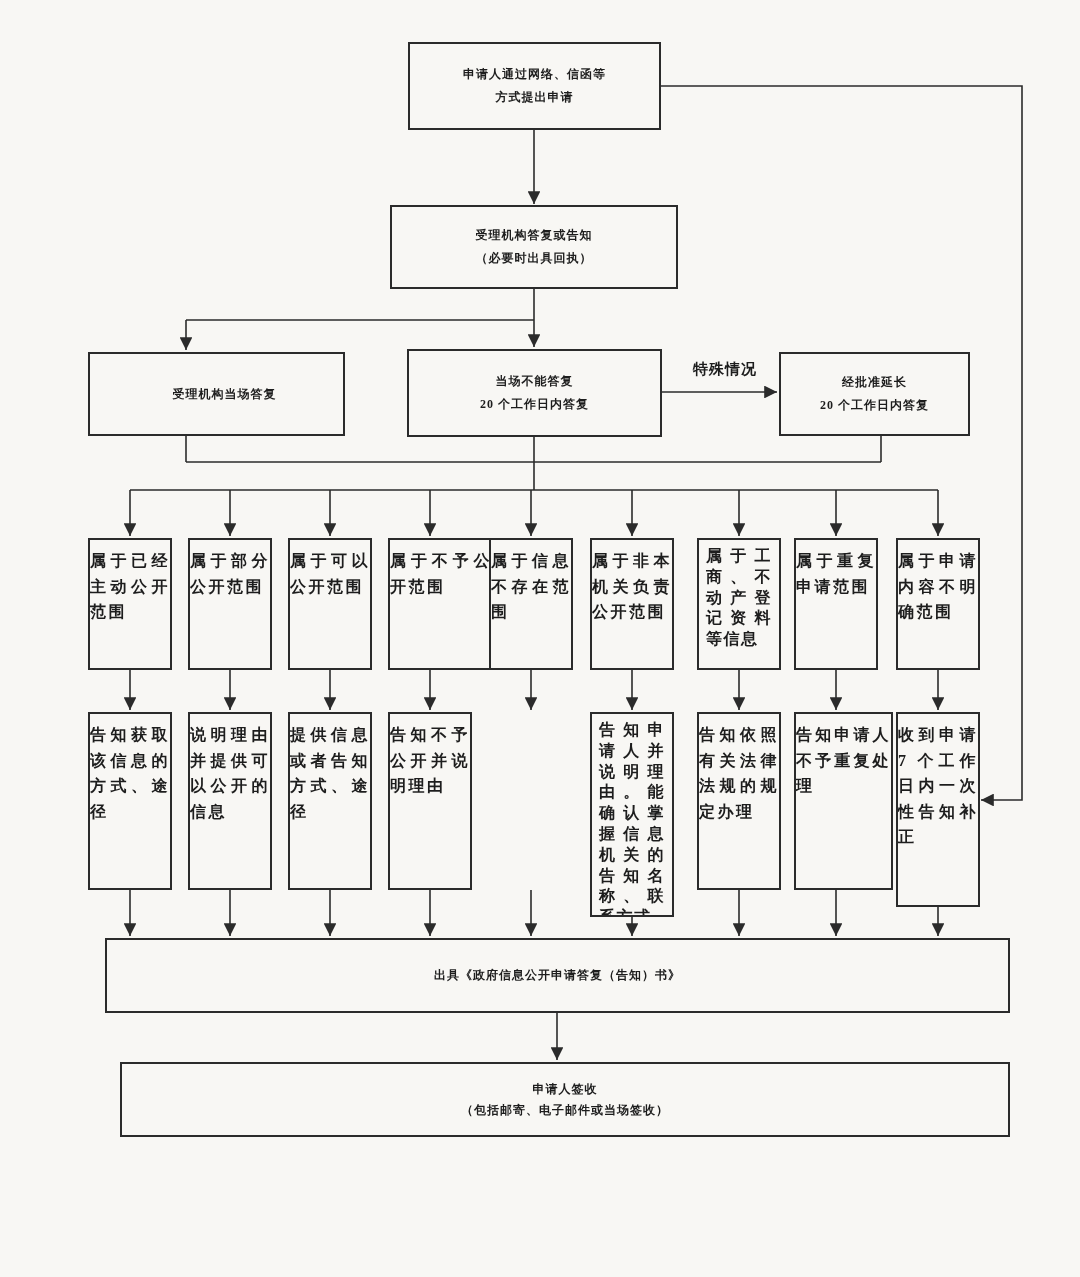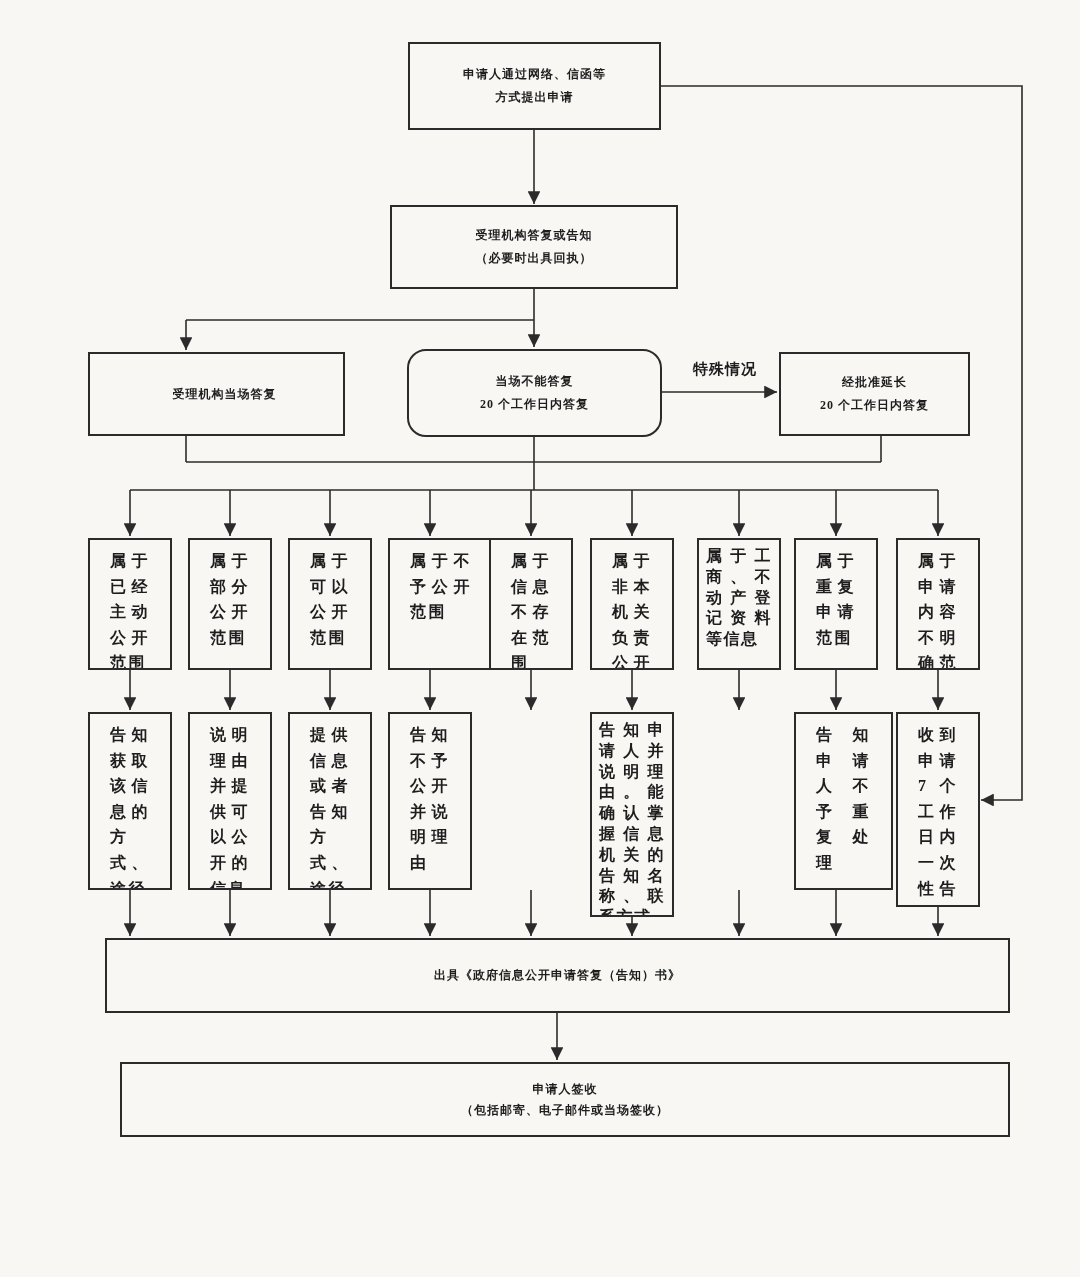--- a/index.html
+++ b/index.html
@@ -13,21 +13,21 @@
   .node {
     position:absolute; box-sizing:border-box;
     border:2px solid #2b2b2b; background:#f8f7f4;
     display:flex; align-items:center; justify-content:center;
     text-align:center; font-size:12px; font-weight:700;
     letter-spacing:1px; line-height:1.9; white-space:pre-line;
   }
   .cell {
     position:absolute; box-sizing:border-box;
     border:2px solid #2b2b2b; background:#f8f7f4;
-    display:block; padding:8px 20px; overflow:hidden;
+    display:block; padding:8px 0; overflow:hidden;
     font-size:16px; font-weight:600; letter-spacing:2.5px;
     line-height:1.6; text-align:justify; white-space:normal;
   }
   .cell.dense { line-height:1.3; letter-spacing:1.5px; padding:6px 7px; }
   .edge-label {
     position:absolute; font-size:15px; font-weight:600;
     letter-spacing:1px; text-align:center;
   }
 </style>
 </head>
@@ -93,21 +93,21 @@
   </svg>
 
   <div class="node" style="left:408px; top:42px; width:253px; height:88px;">申请人通过网络、信函等
 方式提出申请</div>
 
   <div class="node" style="left:390px; top:205px; width:288px; height:84px;">受理机构答复或告知
 （必要时出具回执）</div>
 
   <div class="node" style="left:88px; top:352px; width:257px; height:84px;padding-left:16px;">受理机构当场答复</div>
 
-  <div class="node" style="left:407px; top:349px; width:255px; height:88px;border-radius:19px;">当场不能答复
+  <div class="node" style="left:407px; top:349px; width:255px; height:88px;">当场不能答复
 20 个工作日内答复</div>
 
   <div class="edge-label" style="left:678px; top:360px; width:94px;">特殊情况</div>
 
   <div class="node" style="left:779px; top:352px; width:191px; height:84px;">经批准延长
 20 个工作日内答复</div>
 
   <div class="cell" style="left:88px;  top:538px; width:84px; height:132px;">属于已经主动公开范围</div>
   <div class="cell" style="left:188px; top:538px; width:84px; height:132px;">属于部分公开范围</div>
   <div class="cell" style="left:288px; top:538px; width:84px; height:132px;">属于可以公开范围</div>
@@ -116,20 +116,21 @@
   <div class="cell" style="left:590px; top:538px; width:84px; height:132px;">属于非本机关负责公开范围</div>
   <div class="cell dense" style="left:697px; top:538px; width:84px; height:132px;">属于工商、不动产登记资料等信息</div>
   <div class="cell" style="left:794px; top:538px; width:84px; height:132px;">属于重复申请范围</div>
   <div class="cell" style="left:896px; top:538px; width:84px; height:132px;">属于申请内容不明确范围</div>
 
   <div class="cell" style="left:88px;  top:712px; width:84px; height:178px;">告知获取该信息的方式、途径</div>
   <div class="cell" style="left:188px; top:712px; width:84px; height:178px;">说明理由并提供可以公开的信息</div>
   <div class="cell" style="left:288px; top:712px; width:84px; height:178px;">提供信息或者告知方式、途径</div>
   <div class="cell" style="left:388px; top:712px; width:84px; height:178px;">告知不予公开并说明理由</div>
   <div class="cell dense" style="left:590px; top:712px; width:84px; height:205px;">告知申请人并说明理由。能确认掌握信息机关的告知名称、联系方式</div>
+  <div class="cell" style="left:697px; top:712px; width:84px; height:178px;">告知依照有关法律法规的规定办理</div>
   <div class="cell" style="left:794px; top:712px; width:99px; height:178px;">告知申请人不予重复处理</div>
   <div class="cell" style="left:896px; top:712px; width:84px; height:195px;">收到申请 7 个工作日内一次性告知补正</div>
 
   <div class="node" style="left:105px; top:938px; width:905px; height:75px;">出具《政府信息公开申请答复（告知）书》</div>
 
   <div class="node" style="left:120px; top:1062px; width:890px; height:75px; line-height:1.7;">申请人签收
 （包括邮寄、电子邮件或当场签收）</div>
 
 </div>
 

